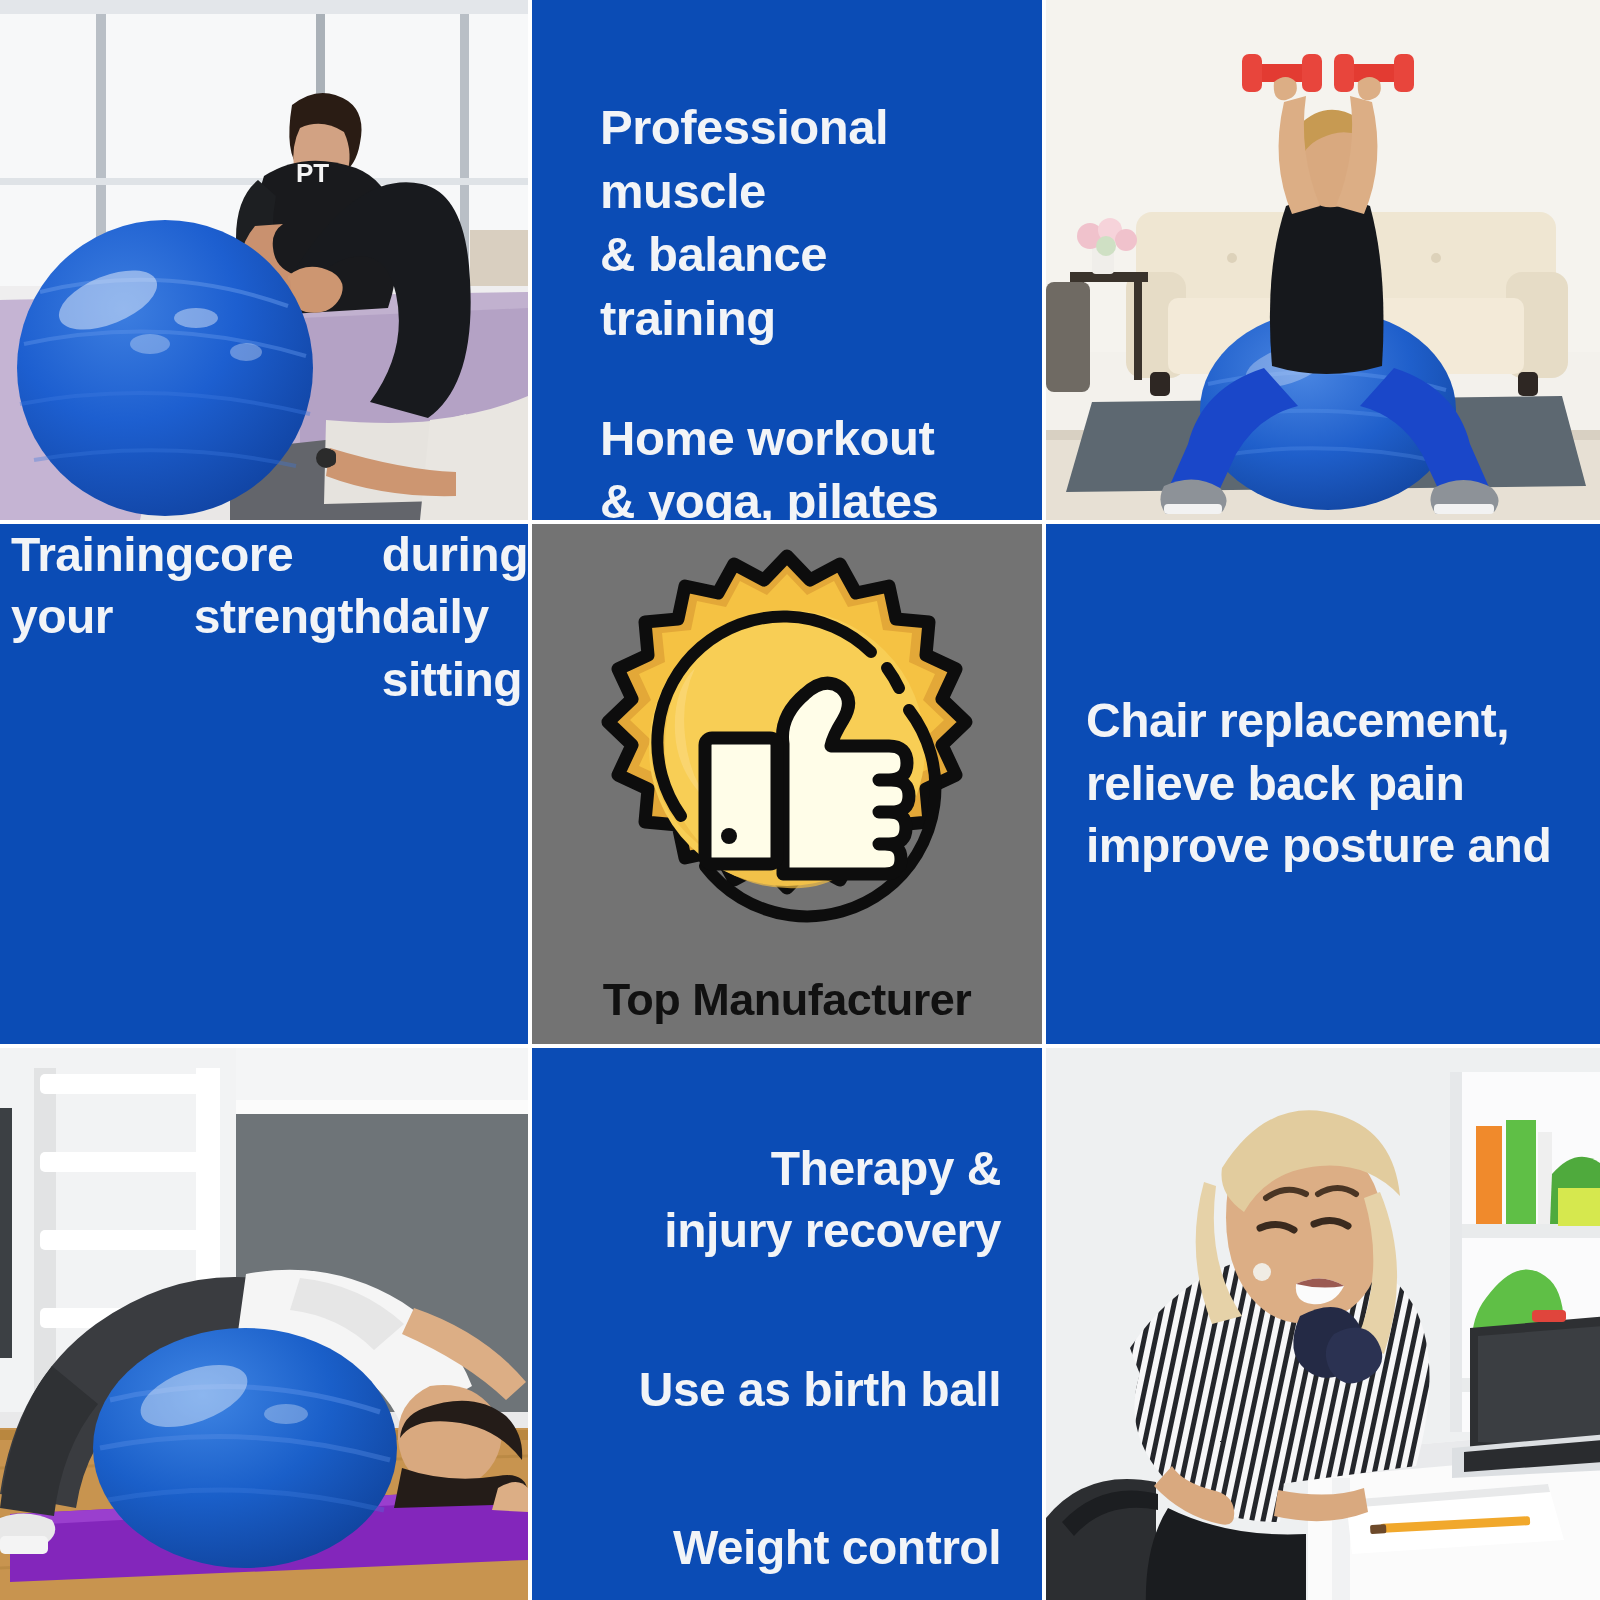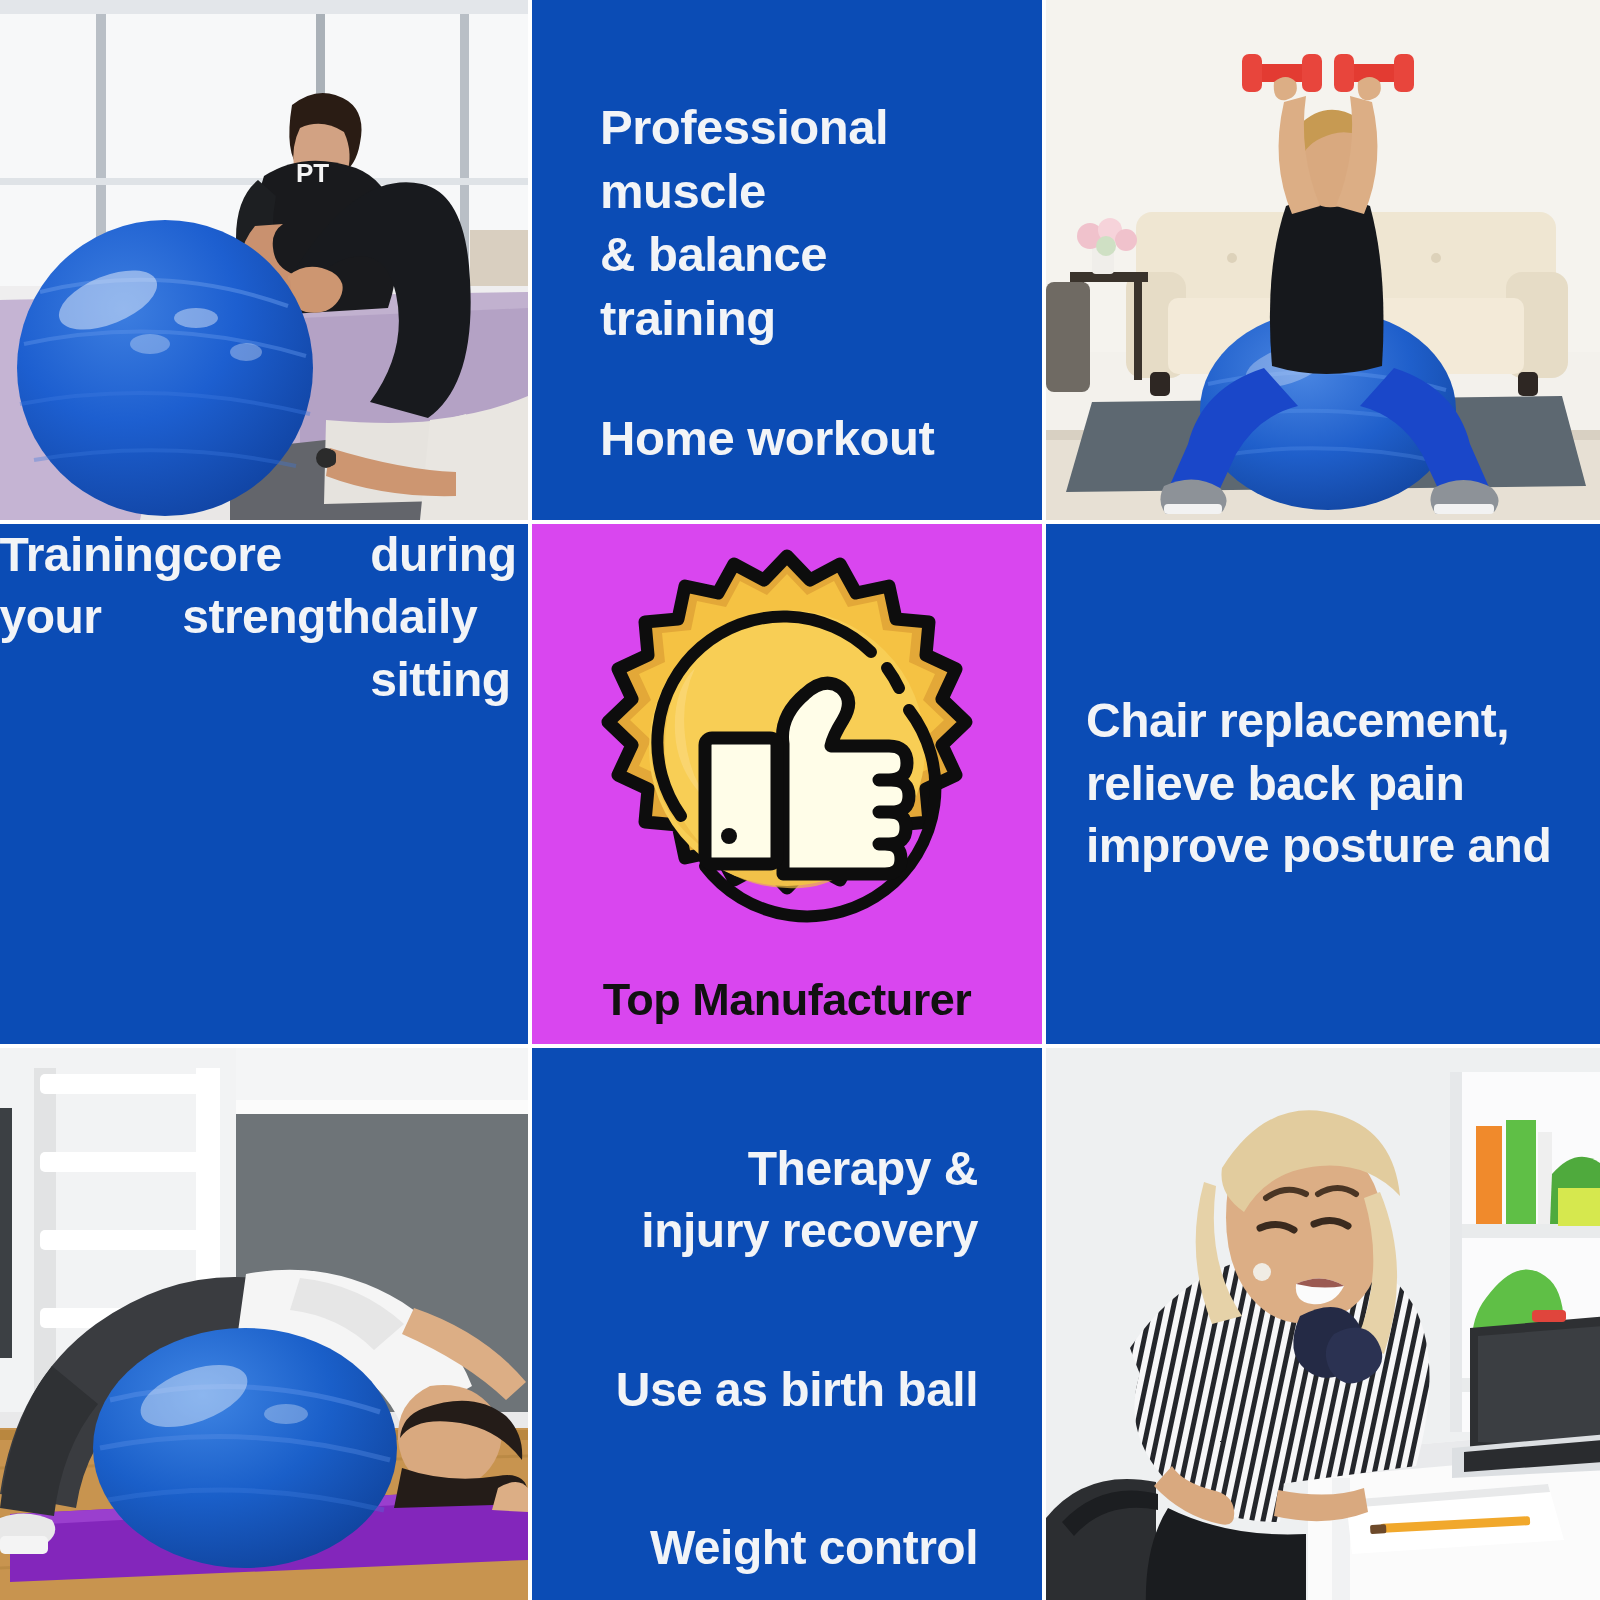--- a/index.html
+++ b/index.html
@@ -14,26 +14,26 @@
     width:1600px; height:1600px;
     background:#ffffff;
     display:grid;
     grid-template-columns:528px 510px 562px;
     grid-template-rows:520px 520px 560px;
     column-gap:4px;
     row-gap:4px;
   }
   .cell { position:relative; overflow:hidden; }
   .blue { background:#0B4CB5; }
-  .white { background:#d946ef; }
+  .white { background:#737373; }
 
   
   .txtwrap {
     position:absolute; left:0; right:0;
-    padding:0 64px 0 68px;
+    padding:0 41px 0 68px;
     color:#f2f4f7;
     font-weight:bold;
     line-height:1.30;
     letter-spacing:-0.5px;
   }
   .txt-tc { top:96px; font-size:49px; }
   .txt-tc .para2 { margin-top:56px; }
   .txt-ml { top:0; height:100%; display:flex; flex-direction:row;
             justify-content:center; font-size:48px; padding-left:52px; }
   .txt-mr { top:0; height:100%; display:flex; flex-direction:column;
@@ -126,20 +126,21 @@
   </div>
 
   <div class="cell blue">
     <div class="txtwrap txt-tc">
       <div class="para1">
         <div>Professional muscle</div>
         <div>&amp; balance training</div>
       </div>
       <div class="para2">
         <div>Home workout</div>
+        <div>&amp; yoga, pilates</div>
       </div>
     </div>
   </div>
 
   <div class="cell white">
     <div class="photo">
       <svg viewBox="0 0 562 520" preserveAspectRatio="none">
         <defs>
           <radialGradient id="ball2" cx="0.4" cy="0.3" r="0.85">
             <stop offset="0" stop-color="#4a86e2"></stop>

